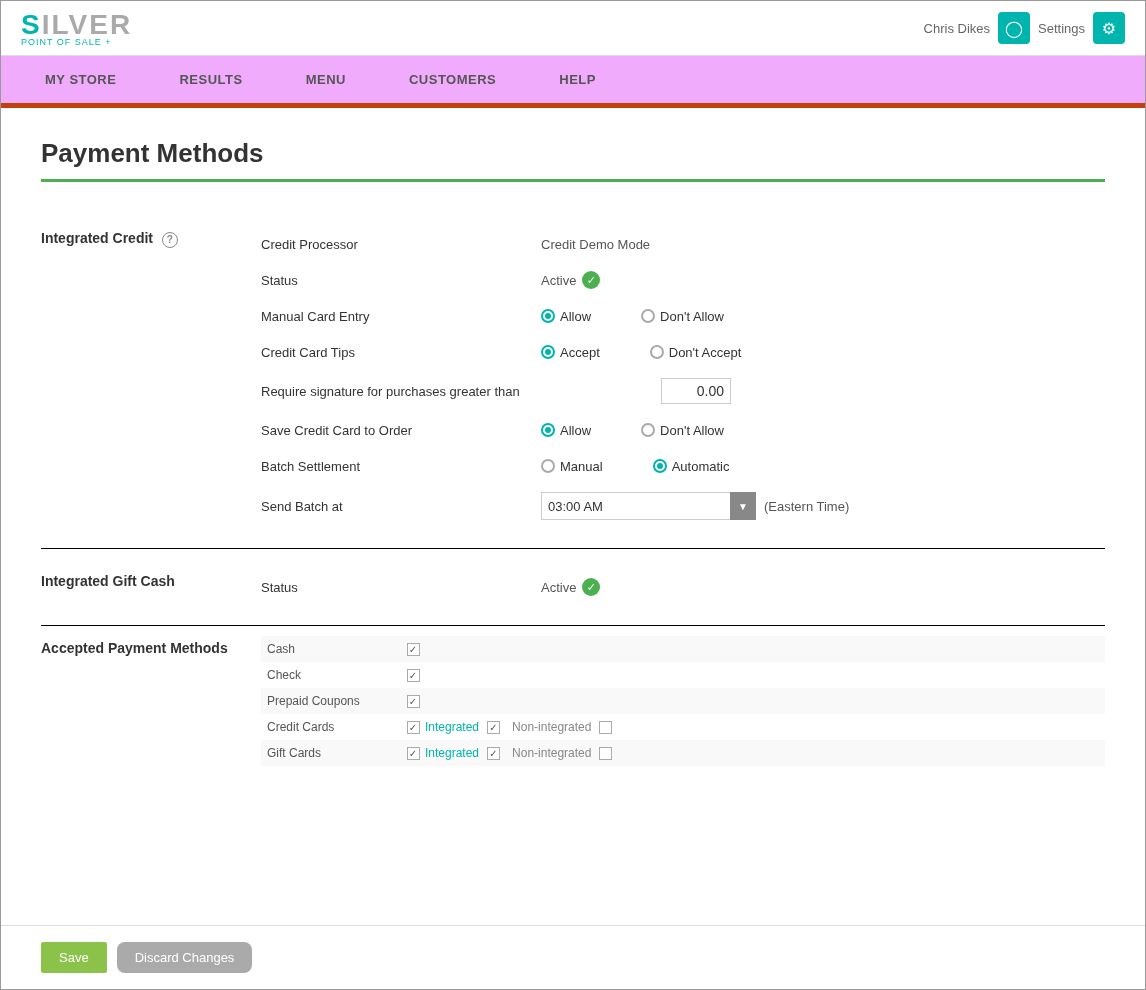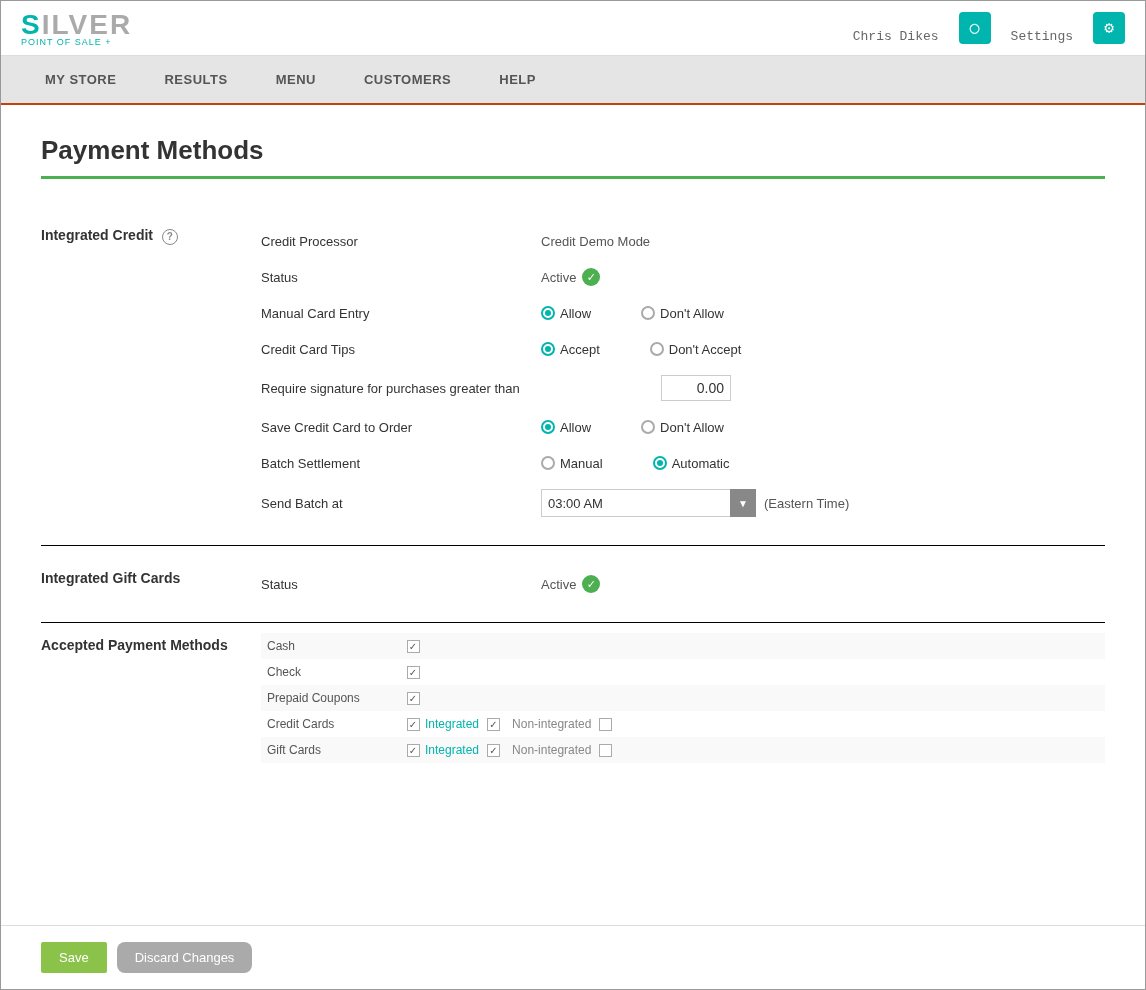--- a/index.html
+++ b/index.html
@@ -21,42 +21,42 @@
       align-items: center;
       justify-content: space-between;
       padding: 8px 20px;
       border-bottom: 1px solid #ddd;
       background: #fff;
     }
     .logo { display: flex; flex-direction: column; }
     .logo-silver { font-size: 28px; font-weight: bold; color: #888; letter-spacing: 2px; }
     .logo-silver span { color: #00b5ad; }
     .logo-sub { font-size: 9px; color: #00b5ad; letter-spacing: 1px; margin-top: -4px; }
-    .header-right { display: flex; align-items: flex-end; gap: 20px; font-family: Liberation Mono, monospace; }
+    .header-right { display: flex; align-items: center; gap: 8px; }
     .user-name { color: #666; font-size: 13px; }
     .user-icon { 
       width: 32px; height: 32px; border-radius: 4px; 
       background: #00b5ad; display: flex; align-items: center; justify-content: center;
       color: white; font-size: 16px;
     }
     .settings-label { color: #666; font-size: 13px; }
     .settings-icon { 
       width: 32px; height: 32px; border-radius: 4px; 
       background: #00b5ad; display: flex; align-items: center; justify-content: center;
       color: white; font-size: 16px;
     }
 
     
     .nav {
       display: flex;
       align-items: center;
       padding: 0 20px;
-      border-bottom: 2px solid #c2410c;
-      background: #e5e5e5;
-      gap: 0;
+      border-bottom: 5px solid #c2410c;
+      background: #f0abfc;
+      gap: 15px;
     }
     .nav-item {
       padding: 16px 24px;
       font-size: 13px;
       font-weight: bold;
       color: #555;
       cursor: pointer;
       letter-spacing: 0.5px;
       text-transform: uppercase;
     }
@@ -410,21 +410,21 @@
             <input class="time-input" type="text" value="03:00 AM" style="">
             <div class="time-dropdown">▼</div>
             <span class="time-tz">(Eastern Time)</span>
           </div>
         </div>
 
       </div>
     </div>
 
     <div class="section">
-      <div class="section-label">Integrated Gift Cards</div>
+      <div class="section-label">Integrated Gift Cash</div>
       <div class="section-content">
         <div class="field-row">
           <div class="field-label">Status</div>
           <div class="status-active">
             <span>Active</span>
             <div class="green-check">✓</div>
           </div>
         </div>
       </div>
     </div>

